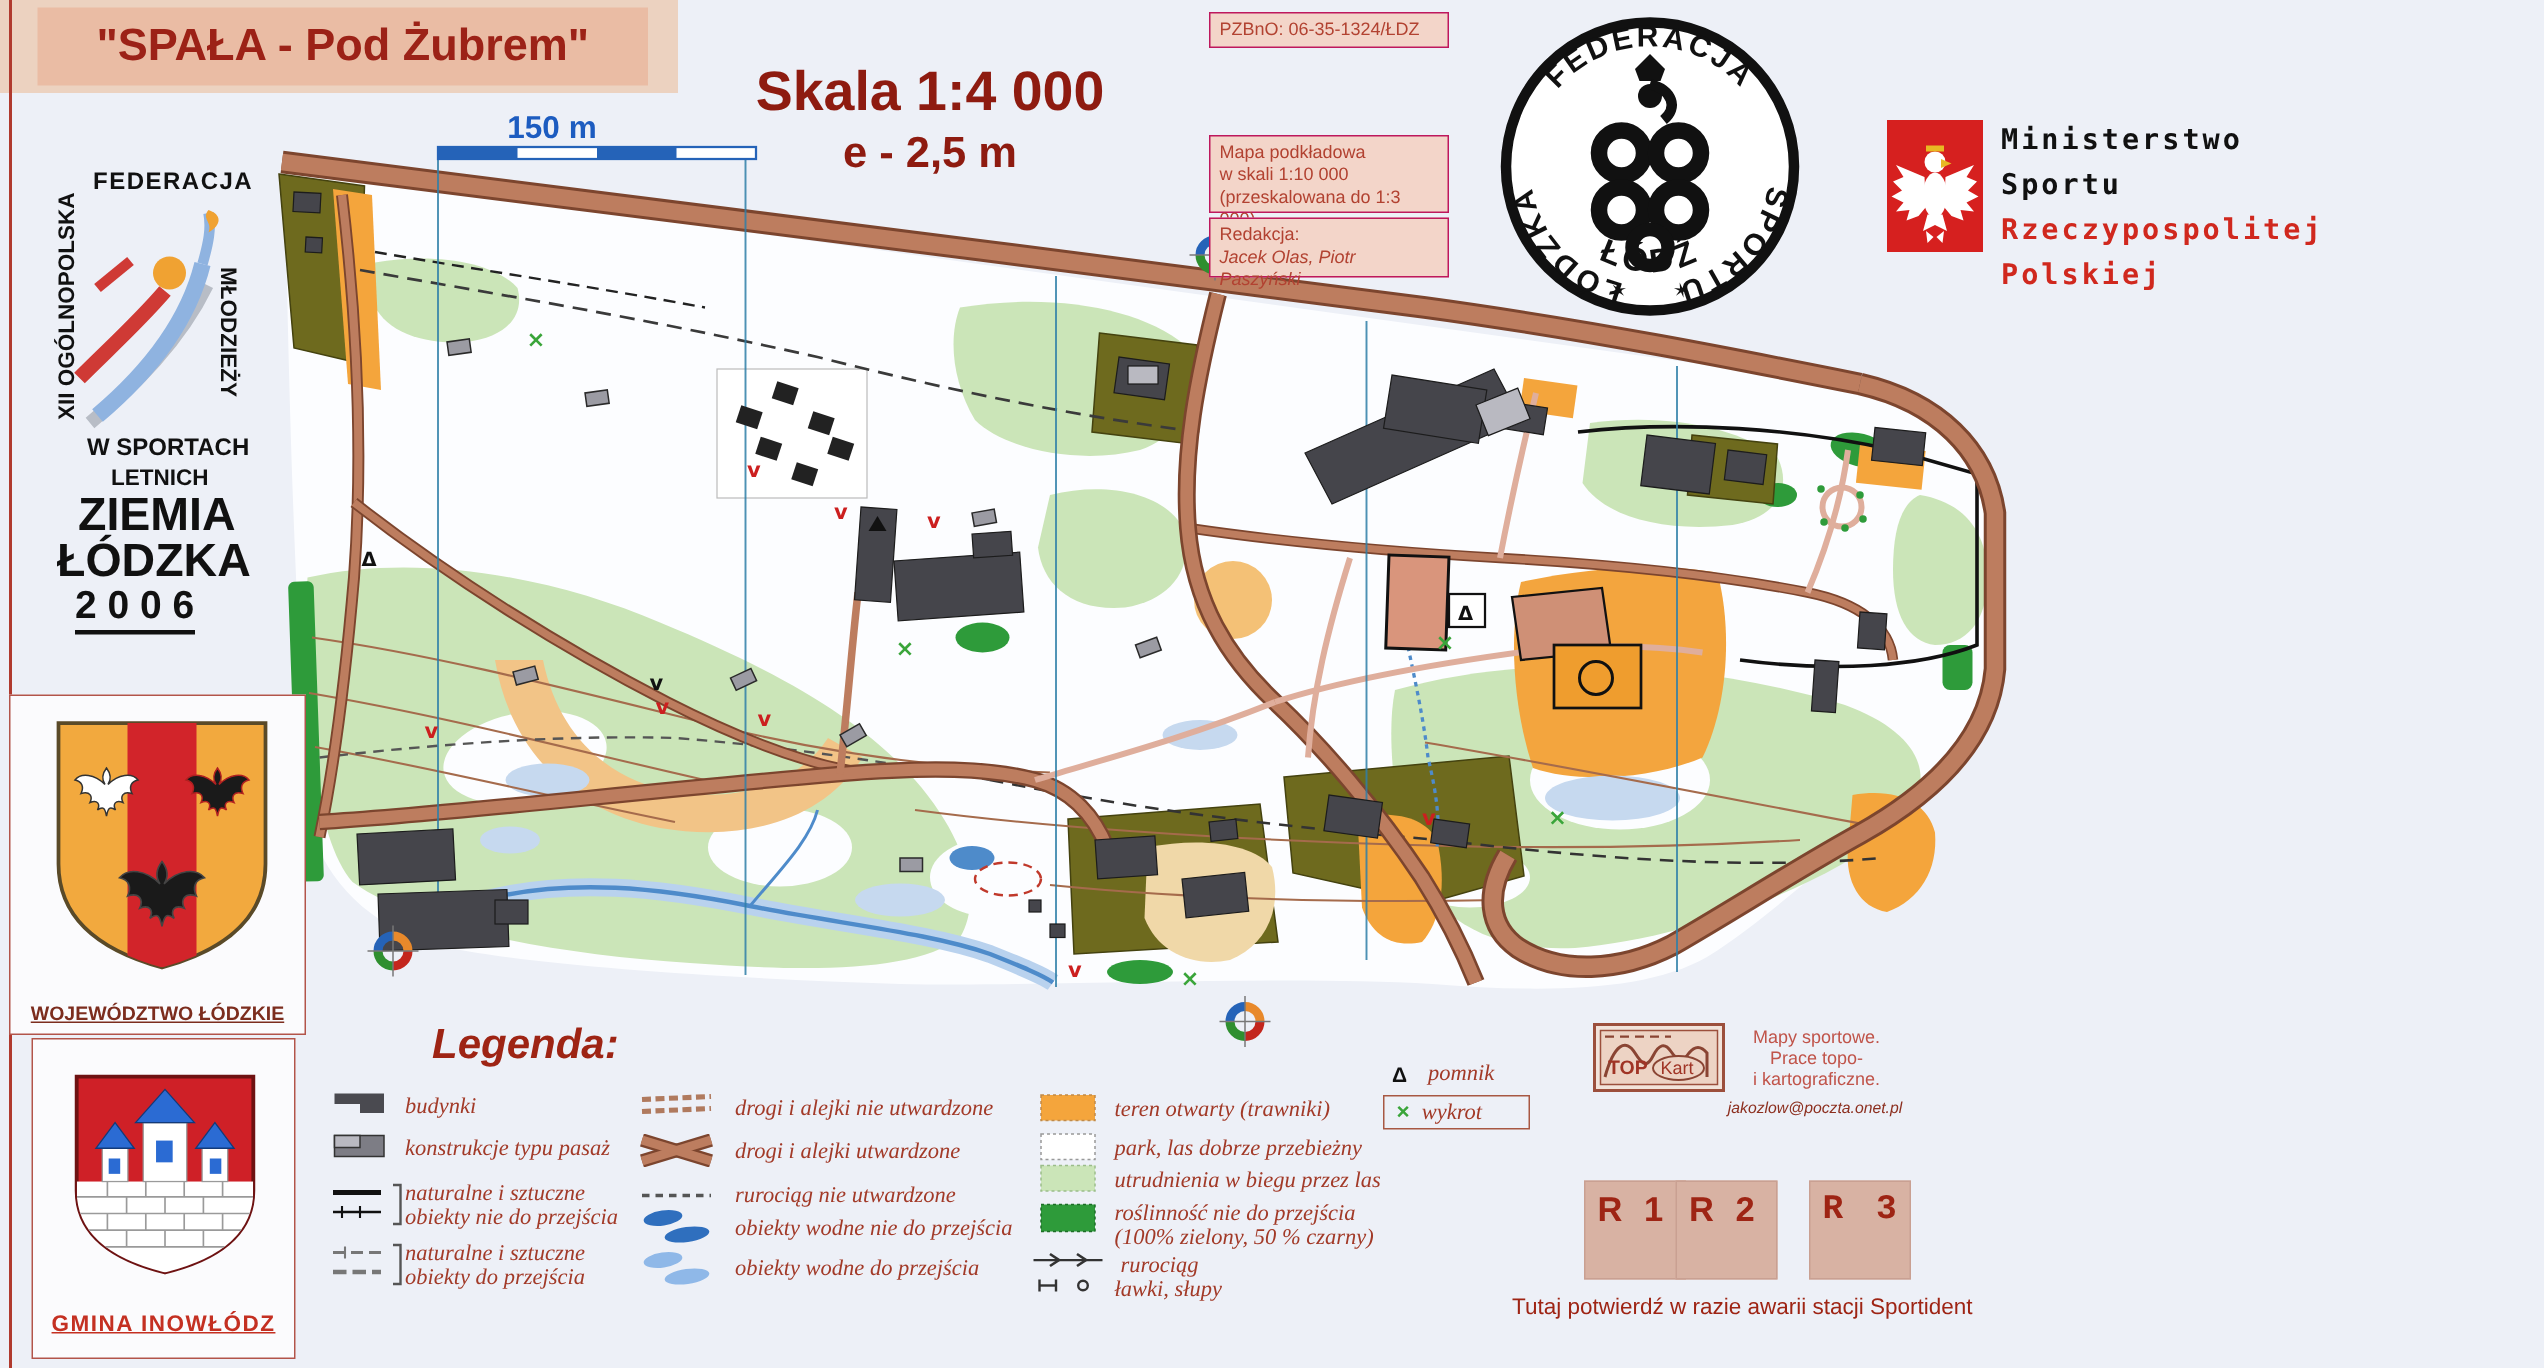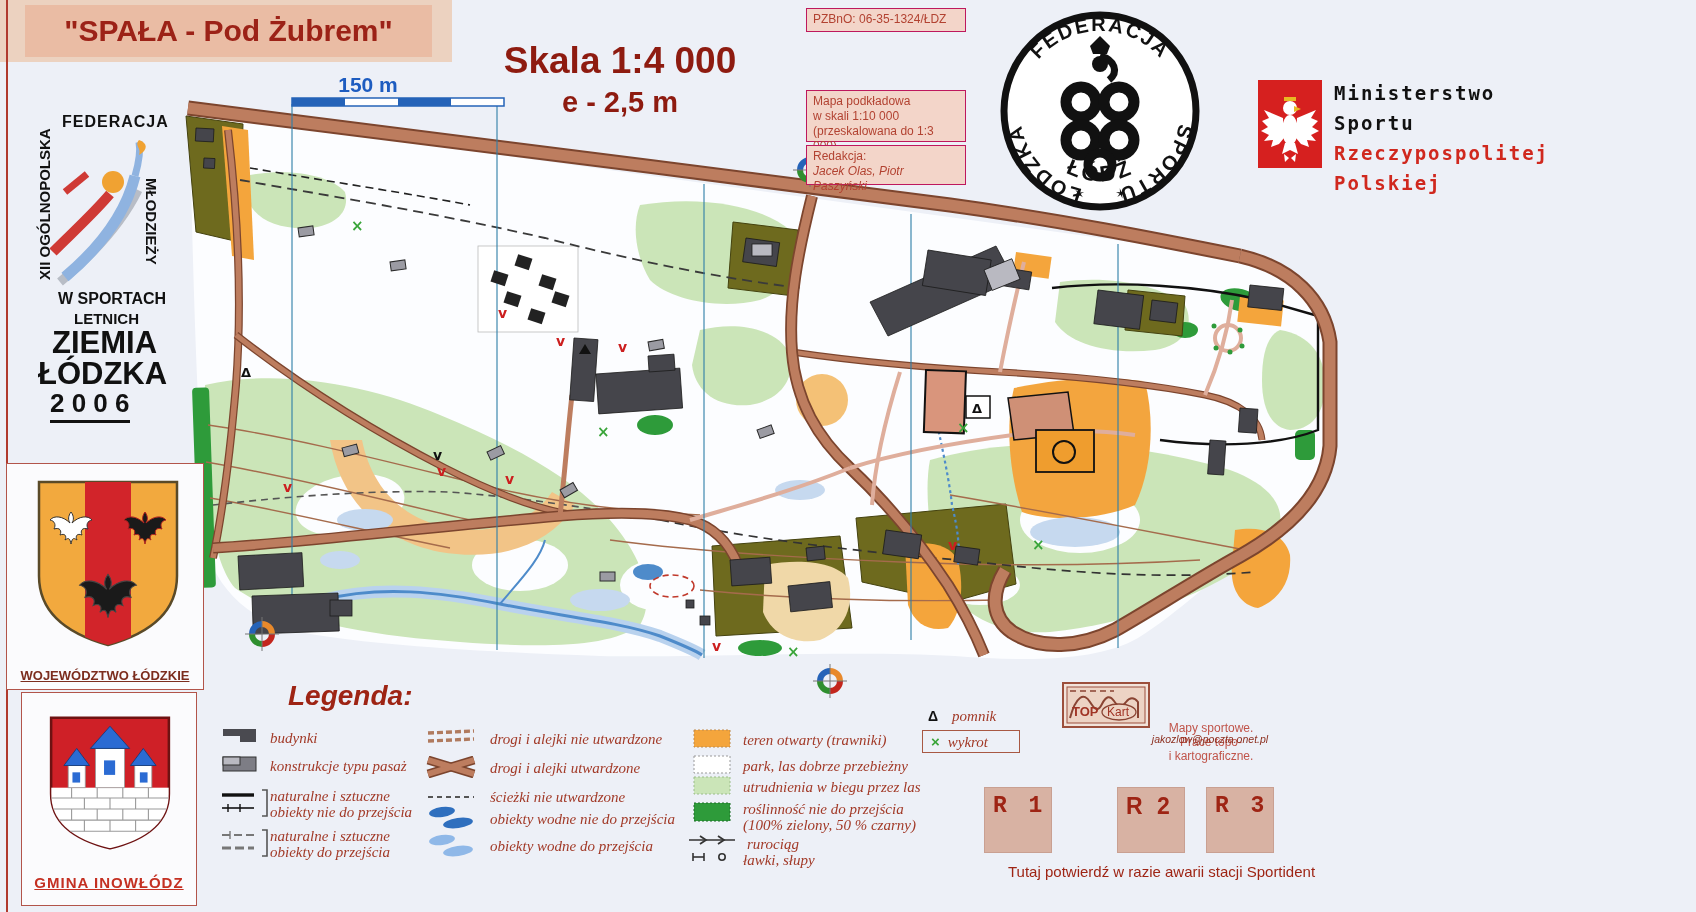--- a/index.html
+++ b/index.html
@@ -511,21 +511,21 @@
     <ellipse cx="16" cy="8" rx="13" ry="5" fill="#2f6fbe" transform="rotate(-8 16 8)"></ellipse>
     <ellipse cx="32" cy="19" rx="15" ry="5" fill="#2f6fbe" transform="rotate(-8 32 19)"></ellipse>
   </svg>
   <svg class="abs" style="left:426px;top:832px;" width="50" height="26" viewBox="0 0 50 26">
     <ellipse cx="16" cy="8" rx="13" ry="5" fill="#8fb8e8" transform="rotate(-8 16 8)"></ellipse>
     <ellipse cx="32" cy="19" rx="15" ry="5" fill="#8fb8e8" transform="rotate(-8 32 19)"></ellipse>
   </svg>
 
   <div class="abs legend-label" style="left:490px;top:731px;">drogi i alejki nie utwardzone</div>
   <div class="abs legend-label" style="left:490px;top:760px;">drogi i alejki utwardzone</div>
-  <div class="abs legend-label" style="left:490px;top:789px;">ścieżki nie utwardzone</div>
+  <div class="abs legend-label" style="left:490px;top:789px;">rurociąg nie utwardzone</div>
   <div class="abs legend-label" style="left:490px;top:811px;">obiekty wodne nie do przejścia</div>
   <div class="abs legend-label" style="left:490px;top:838px;">obiekty wodne do przejścia</div>
 
   <svg class="abs" style="left:693px;top:729px;" width="38" height="19" viewBox="0 0 38 19">
     <rect x="1" y="1" width="36" height="17" fill="#f4a53c" stroke="#c08a4a" stroke-dasharray="2 2"></rect>
   </svg>
   <svg class="abs" style="left:693px;top:755px;" width="38" height="19" viewBox="0 0 38 19">
     <rect x="1" y="1" width="36" height="17" fill="#ffffff" stroke="#999" stroke-dasharray="2 2"></rect>
   </svg>
   <svg class="abs" style="left:693px;top:776px;" width="38" height="19" viewBox="0 0 38 19">
@@ -565,25 +565,25 @@
 
   <svg class="abs" style="left:1062px;top:682px;" width="88" height="46" viewBox="0 0 88 46">
     <rect x="1" y="1" width="86" height="44" fill="#f2e3da" stroke="#9c4f3c" stroke-width="2"></rect>
     <rect x="5" y="5" width="78" height="36" fill="#edd3c4" stroke="#9c4f3c" stroke-width="1"></rect>
     <line x1="8" y1="9" x2="52" y2="9" stroke="#8a4433" stroke-width="1.5" stroke-dasharray="6 4"></line>
     <path d="M8,36 C14,14 22,10 28,20 C33,28 36,30 40,22 C44,14 48,13 52,19 C56,25 60,26 64,20 C68,15 72,15 76,20 L76,36" fill="none" stroke="#8a4433" stroke-width="2"></path>
     <ellipse cx="57" cy="30" rx="17" ry="8" fill="#edd3c4" stroke="#8a4433" stroke-width="1.3"></ellipse>
     <text x="10" y="34" font-size="13" font-weight="bold" fill="#a03425">TOP</text>
     <text x="45" y="34" font-size="12" fill="#a03425">Kart</text>
   </svg>
-  <div class="abs tk-text" style="left:1152px;top:684px;width:118px;margin-top:37px;">
+  <div class="abs tk-text" style="left:1152px;top:684px;width:118px;">
     <div>Mapy sportowe.</div>
     <div>Prace topo-</div>
     <div>i kartograficzne.</div>
   </div>
   <div class="abs tk-email" style="left:1140px;top:733px;width:140px;text-align:center;">jakozlow@poczta.onet.pl</div>
 
-  <div class="abs rbox" style="left:984px;top:787px;font-family:Liberation Mono, monospace;">R 1</div>
+  <div class="abs rbox" style="left:1056px;top:787px;">R 1</div>
   <div class="abs rbox" style="left:1117px;top:787px;">R 2</div>
   <div class="abs rbox" style="left:1206px;top:787px;font-family:Liberation Mono, monospace;">R 3</div>
   <div id="sportident-note" class="abs" style="left:1008px;top:863px;">Tutaj potwierdź w razie awarii stacji Sportident</div>
 
 </div>
 
 </body></html>

